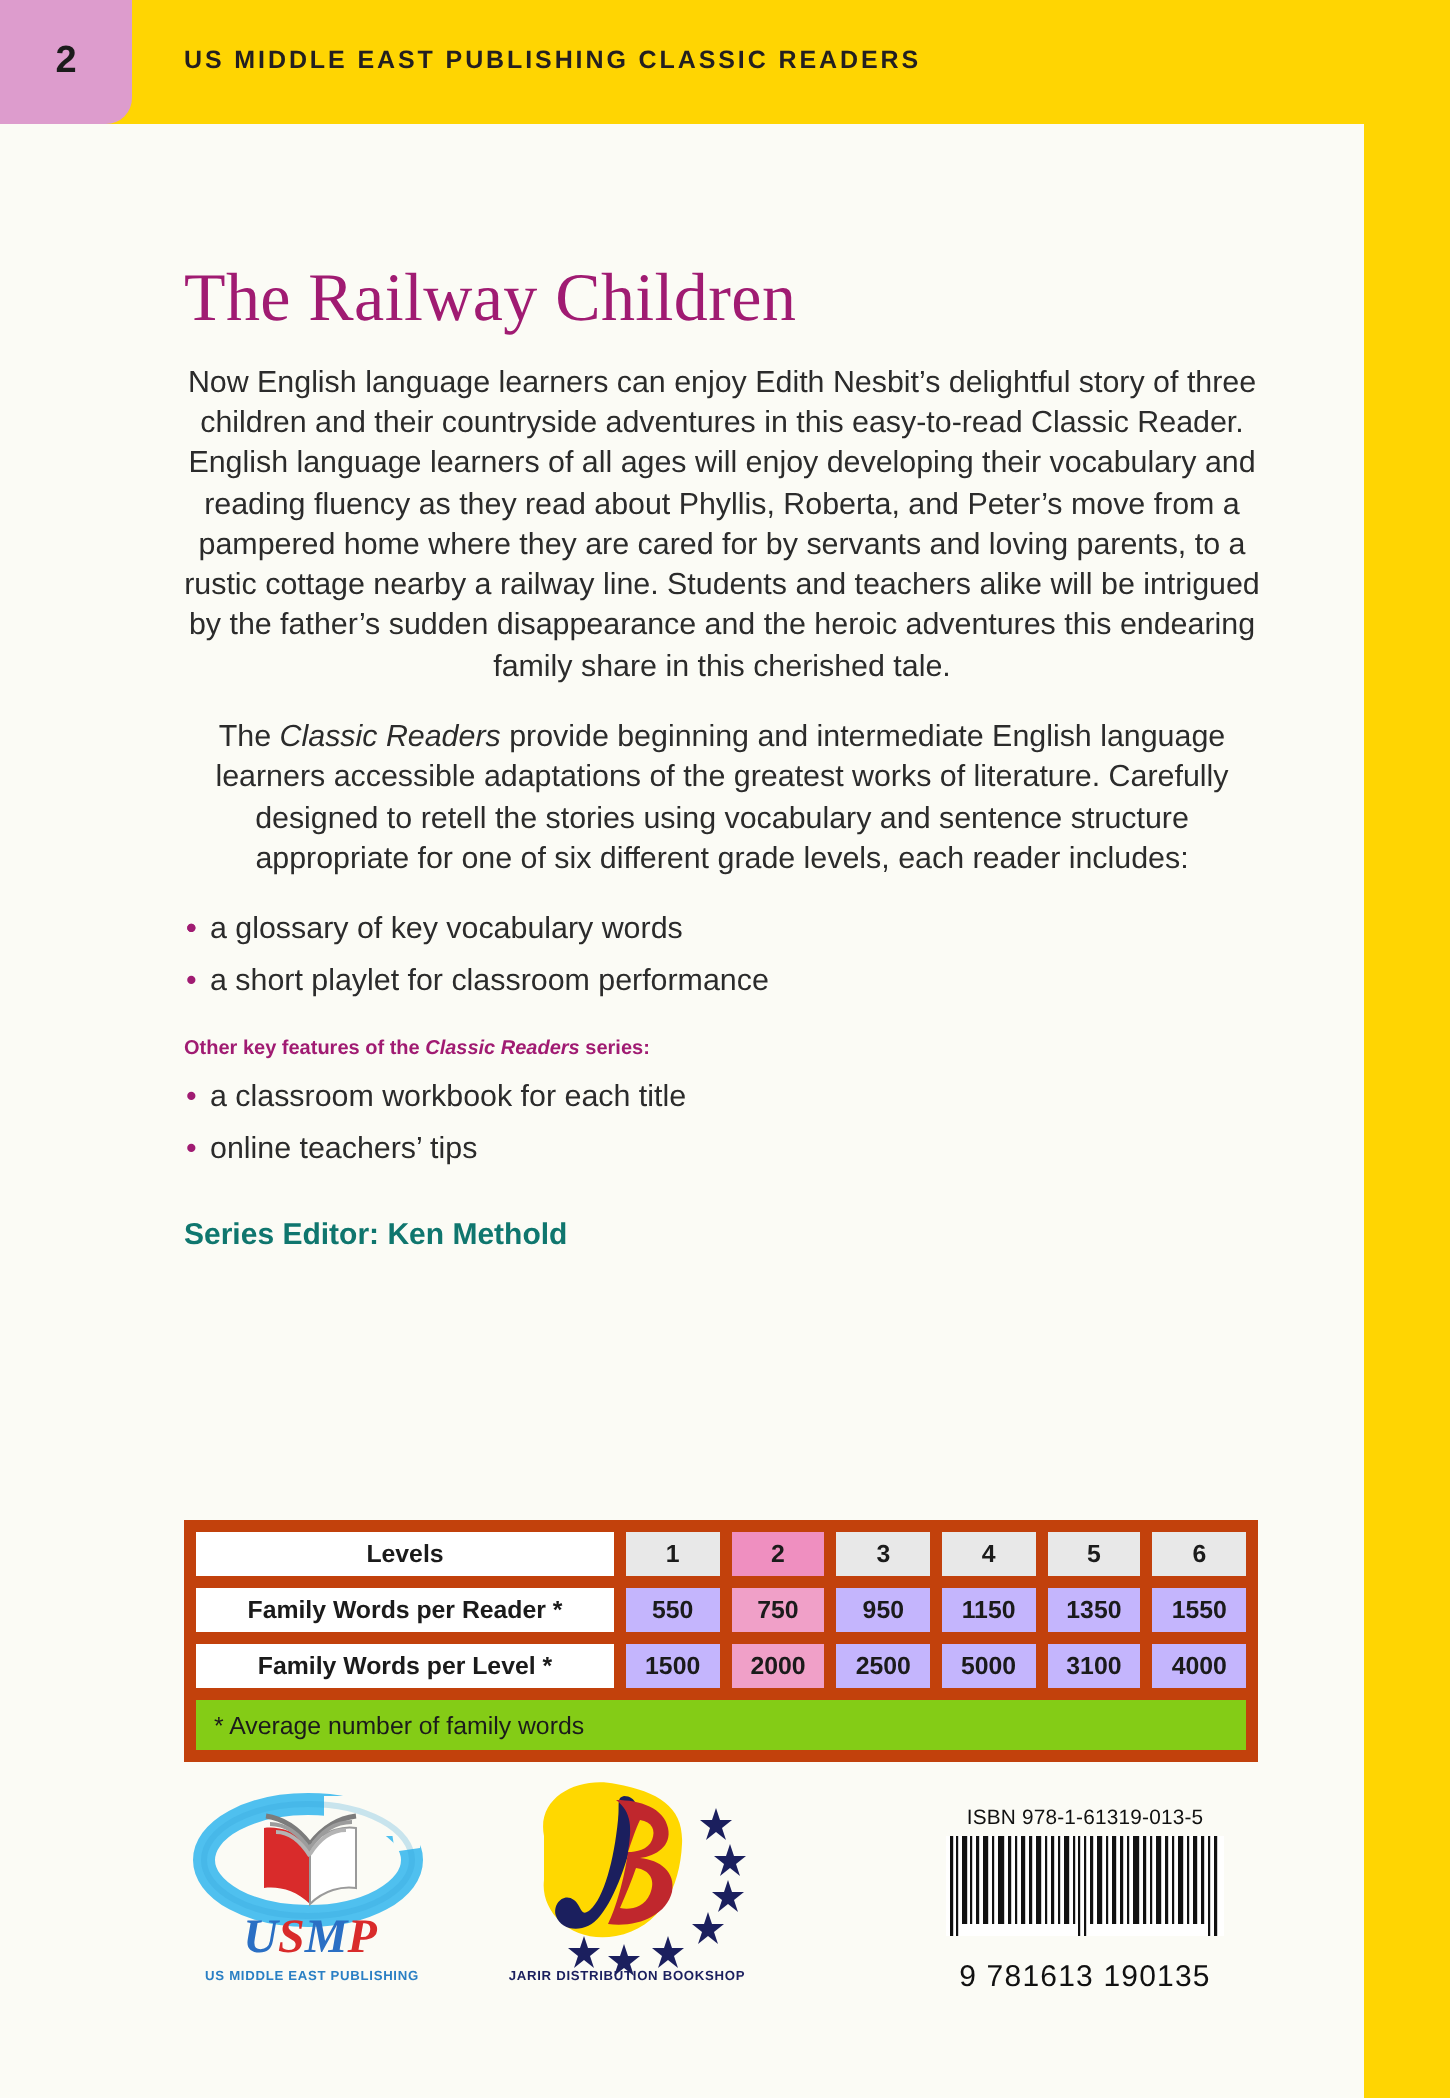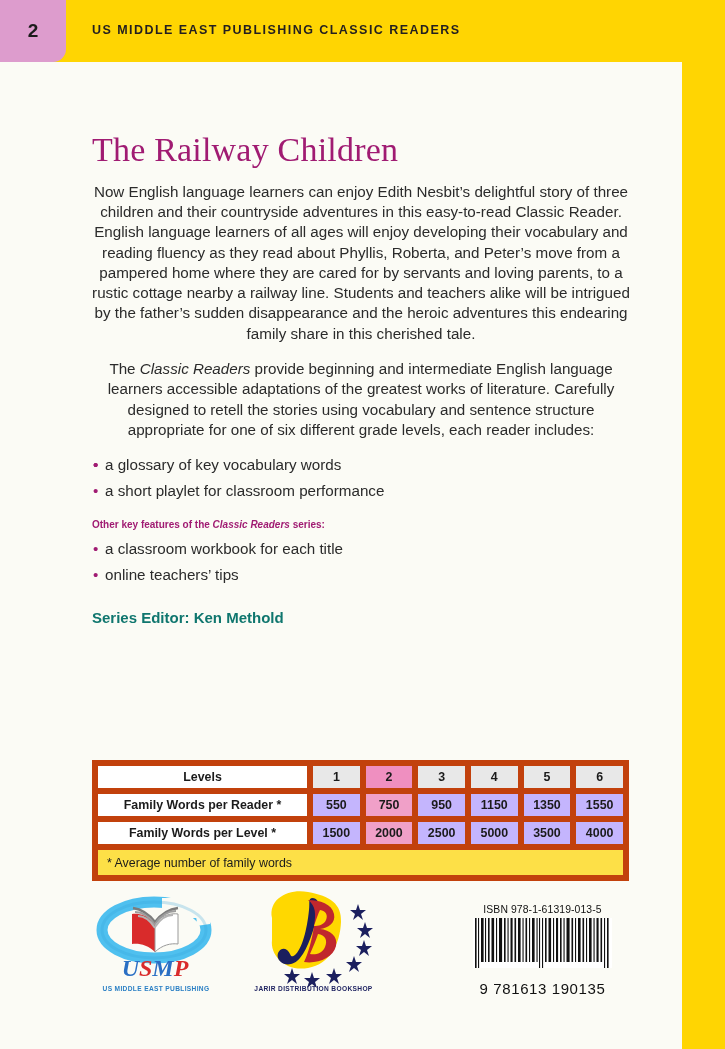--- a/index.html
+++ b/index.html
@@ -174,21 +174,21 @@
   }
   table.levels td.cell.hl {
     background: #f0a0c8;
   }
   table.levels td.footnote {
     text-align: left;
     font-weight: normal;
     padding-left: 9px;
     height: 23px;
     font-size: 12.4px;
-    background: #fde047;
+    background: #84cc16;
   }
 
   
   .footer {
     position: absolute;
     left: 0;
     top: 880px;
     width: 700px;
     height: 130px;
   }
@@ -307,21 +307,21 @@
           <td class="cell">1150</td>
           <td class="cell">1350</td>
           <td class="cell">1550</td>
         </tr>
         <tr>
           <td class="rowlabel">Family Words per Level *</td>
           <td class="cell">1500</td>
           <td class="cell hl">2000</td>
           <td class="cell">2500</td>
           <td class="cell">5000</td>
-          <td class="cell">3500</td>
+          <td class="cell">3100</td>
           <td class="cell">4000</td>
         </tr>
         <tr>
           <td class="footnote" colspan="7">* Average number of family words</td>
         </tr>
       </tbody>
     </table>
   </div>
 
   <div class="footer">

